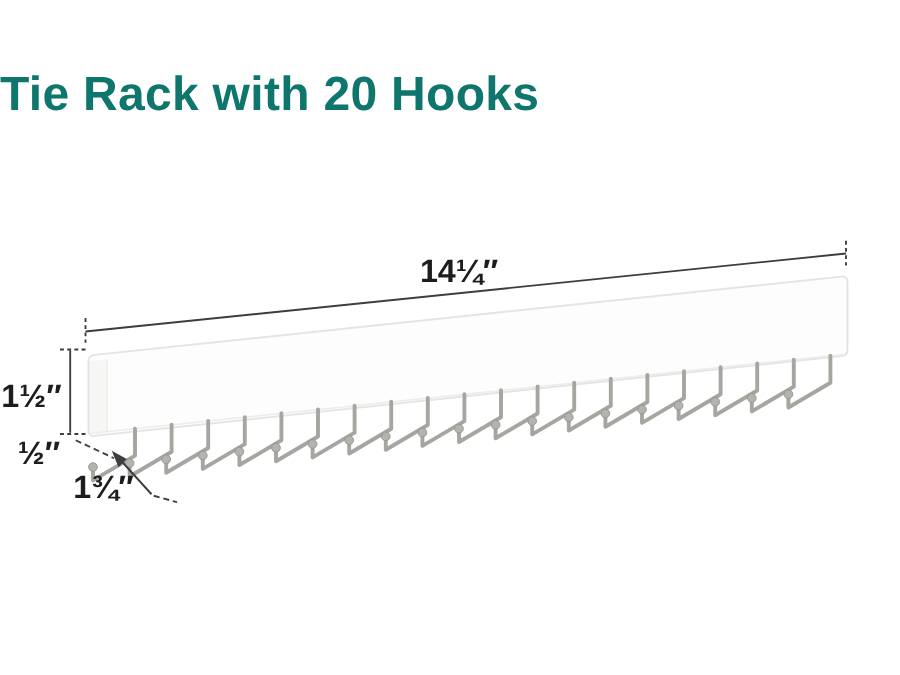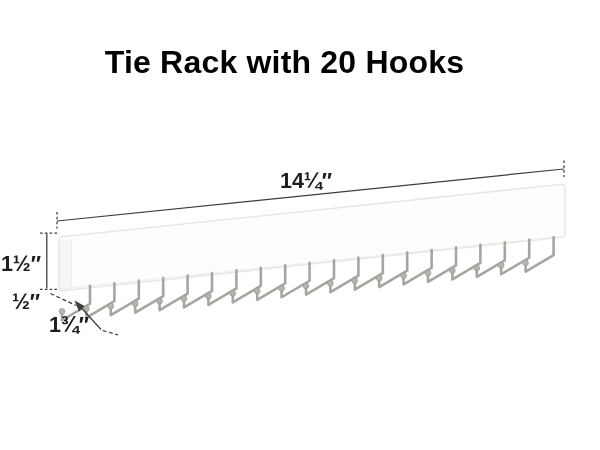--- a/index.html
+++ b/index.html
@@ -1,20 +1,20 @@
 <!DOCTYPE html>
 <html><head>
 <meta charset="utf-8">
 <style>
   html,body{margin:0;padding:0;background:#ffffff;}
   body{width:600px;height:450px;overflow:hidden;position:relative;
        font-family:"Liberation Sans","DejaVu Sans",sans-serif;}
   .stage{position:absolute;left:0;top:0;width:600px;height:450px;background:#ffffff;}
   .page-title{position:absolute;left:0;top:44px;width:569px;margin:0;
-              text-align:center;font-size:32px;font-weight:700;color:#000000;
+              text-align:left;font-size:32px;font-weight:700;color:#0f766e;
               letter-spacing:0.2px;}
   svg{position:absolute;left:0;top:0;}
   .dim-label{font-size:21.5px;font-weight:700;fill:#1d1d1d;}
   .dim-line{stroke:#3d3d3d;stroke-width:1.25;fill:none;}
   .dim-tick{stroke:#3d3d3d;stroke-width:1.25;fill:none;stroke-dasharray:2.6 2.2;}
   .dim-dash{stroke:#3d3d3d;stroke-width:1.25;fill:none;stroke-dasharray:4 2.6;}
 </style>
 </head>
 <body>
 

